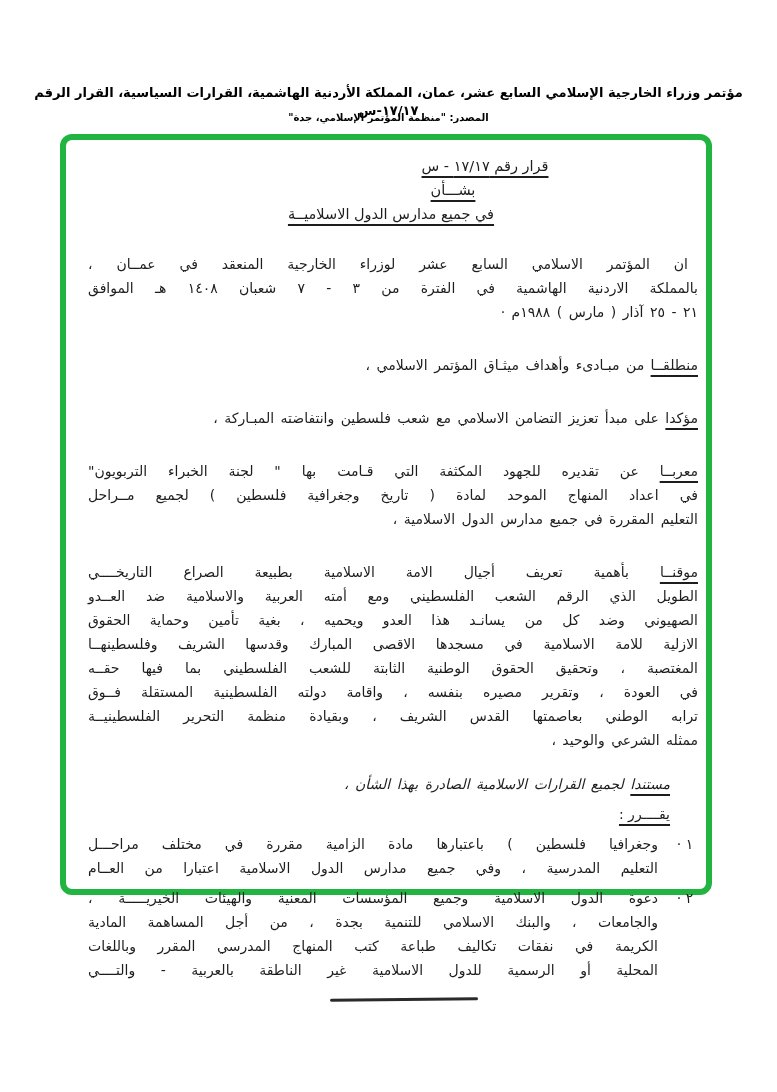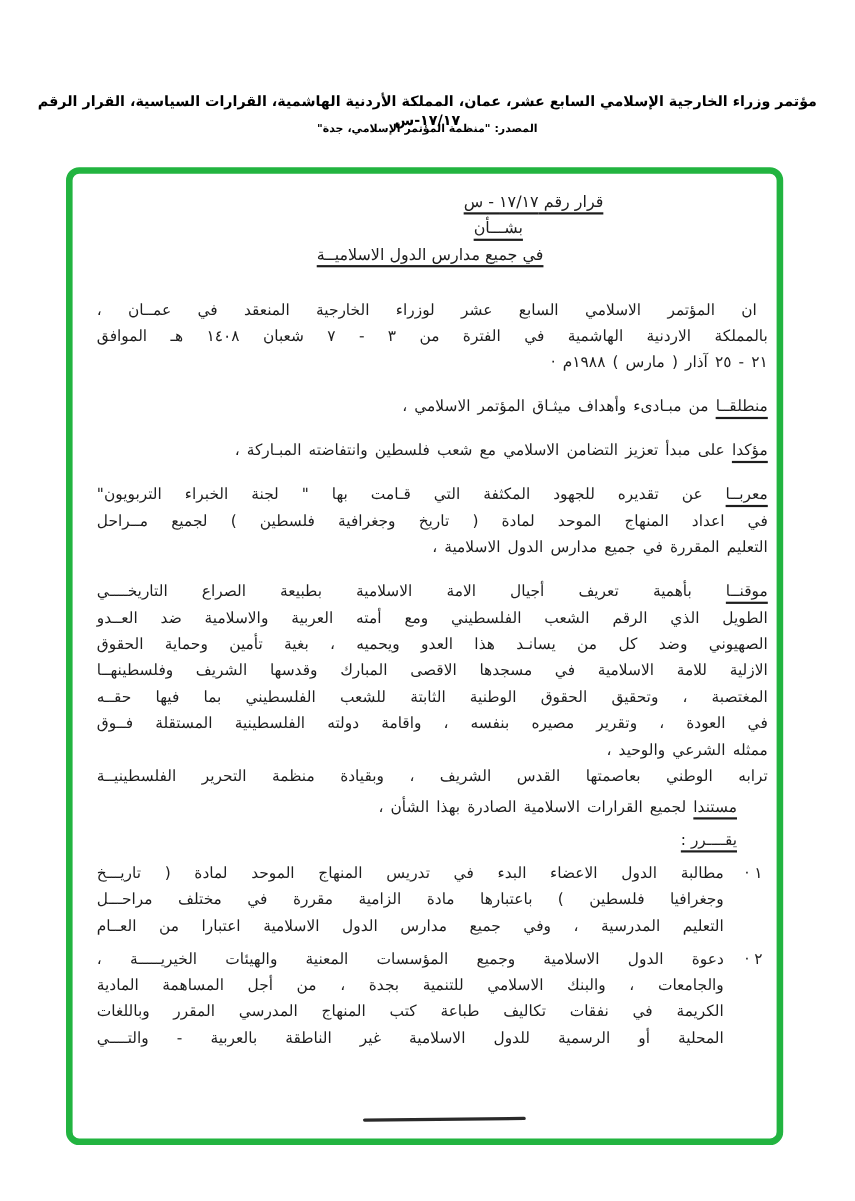--- a/index.html
+++ b/index.html
@@ -14,39 +14,39 @@
     text-align:center;font-weight:bold;font-size:13px;line-height:18px;
     color:#000;direction:rtl;
   }
   .src{
     position:absolute;top:110px;left:0;right:0;
     text-align:center;font-weight:bold;font-size:10px;line-height:16px;
     color:#000;direction:rtl;
   }
   
   .frame{
-    position:absolute;left:60px;top:152px;width:652px;height:889px;
+    position:absolute;left:60px;top:134px;width:652px;height:761px;
     box-sizing:border-box;border:6px solid #0ea5e9;border-radius:12px;
     padding:14px 8px 0 22px;direction:rtl;
   }
   
   .title-line{
     text-align:center;font-size:14.5px;line-height:24px;
     text-decoration:underline;text-decoration-thickness:1.5px;text-underline-offset:5px;
     white-space:nowrap;
   }
   .t0{transform:translateX(92px);}
   .t1{transform:translateX(60px);}
   .t2{transform:translateX(9px);}
   .t3{transform:translateX(-2px);}
   
-  .para{margin-top:16px;}
+  .para{margin-top:29px;}
   #preamble .para:first-child{margin-top:26px;}
   #preamble .para:first-child .line:first-child{padding-right:10px;}
-  #preamble .para:last-child{margin-right:28px;margin-top:4px;}
+  #preamble .para:last-child{margin-right:28px;margin-top:20px;font-style:italic;}
   .line{
     font-size:14px;line-height:24px;
     text-align:justify;text-align-last:justify;word-spacing:2px;
   }
   .line.last{text-align:right;text-align-last:right;}
   .lead{
     text-decoration:underline;text-decoration-thickness:1.5px;text-underline-offset:5px;
   }
   
   .decides{
@@ -96,33 +96,32 @@
         <div class="line">في اعداد المنهاج الموحد لمادة ( تاريخ وجغرافية فلسطين ) لجميع مــراحل</div>
         <div class="line last">التعليم المقررة في جميع مدارس الدول الاسلامية ،</div>
       </div>
       <div class="para">
         <div class="line"><span class="lead">موقنــا</span> بأهمية تعريف أجيال الامة الاسلامية بطبيعة الصراع التاريخــــي</div>
         <div class="line">الطويل الذي الرقم الشعب الفلسطيني ومع أمته العربية والاسلامية ضد العــدو</div>
         <div class="line">الصهيوني وضد كل من يسانـد هذا العدو ويحميه ، بغية تأمين وحماية الحقوق</div>
         <div class="line">الازلية للامة الاسلامية في مسجدها الاقصى المبارك وقدسها الشريف وفلسطينهــا</div>
         <div class="line">المغتصبة ، وتحقيق الحقوق الوطنية الثابتة للشعب الفلسطيني بما فيها حقــه</div>
         <div class="line">في العودة ، وتقرير مصيره بنفسه ، واقامة دولته الفلسطينية المستقلة فــوق</div>
+        <div class="line">ترابه الوطني بعاصمتها القدس الشريف ، وبقيادة منظمة التحرير الفلسطينيــة</div>
         <div class="line last">ممثله الشرعي والوحيد ،</div>
-        <div class="line">ترابه الوطني بعاصمتها القدس الشريف ، وبقيادة منظمة التحرير الفلسطينيــة</div>
       </div>
       <div class="para">
         <div class="line last"><span class="lead">مستندا</span> لجميع القرارات الاسلامية الصادرة بهذا الشأن ،</div>
       </div>
     </div>
   <div class="decides">يقــــرر :</div>
   <div id="decisions">
       <div class="decision">
         <div class="marker">· ١</div>
         <div class="dtext">
-          <div class="line">مطالبة الدول الاعضاء البدء في تدريس المنهاج الموحد لمادة ( تاريـــخ</div>
           <div class="line">وجغرافيا فلسطين ) باعتبارها مادة الزامية مقررة في مختلف مراحـــل</div>
           <div class="line">التعليم المدرسية ، وفي جميع مدارس الدول الاسلامية اعتبارا من العــام</div>
         </div>
       </div>
       <div class="decision">
         <div class="marker">· ٢</div>
         <div class="dtext">
           <div class="line">دعوة الدول الاسلامية وجميع المؤسسات المعنية والهيئات الخيريـــــة ،</div>
           <div class="line">والجامعات ، والبنك الاسلامي للتنمية بجدة ، من أجل المساهمة المادية</div>
           <div class="line">الكريمة في نفقات تكاليف طباعة كتب المنهاج المدرسي المقرر وباللغات</div>

